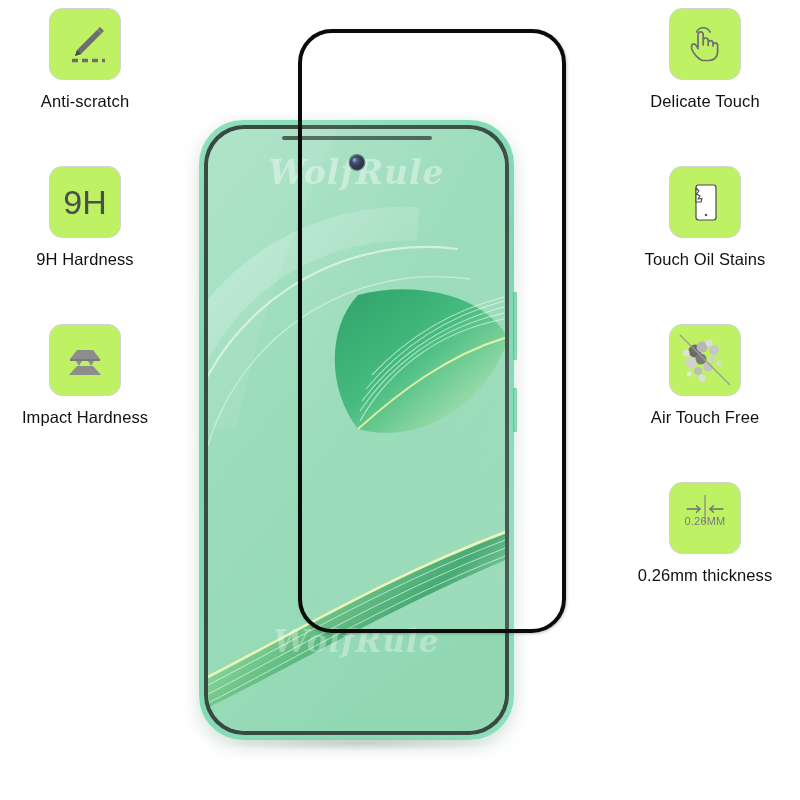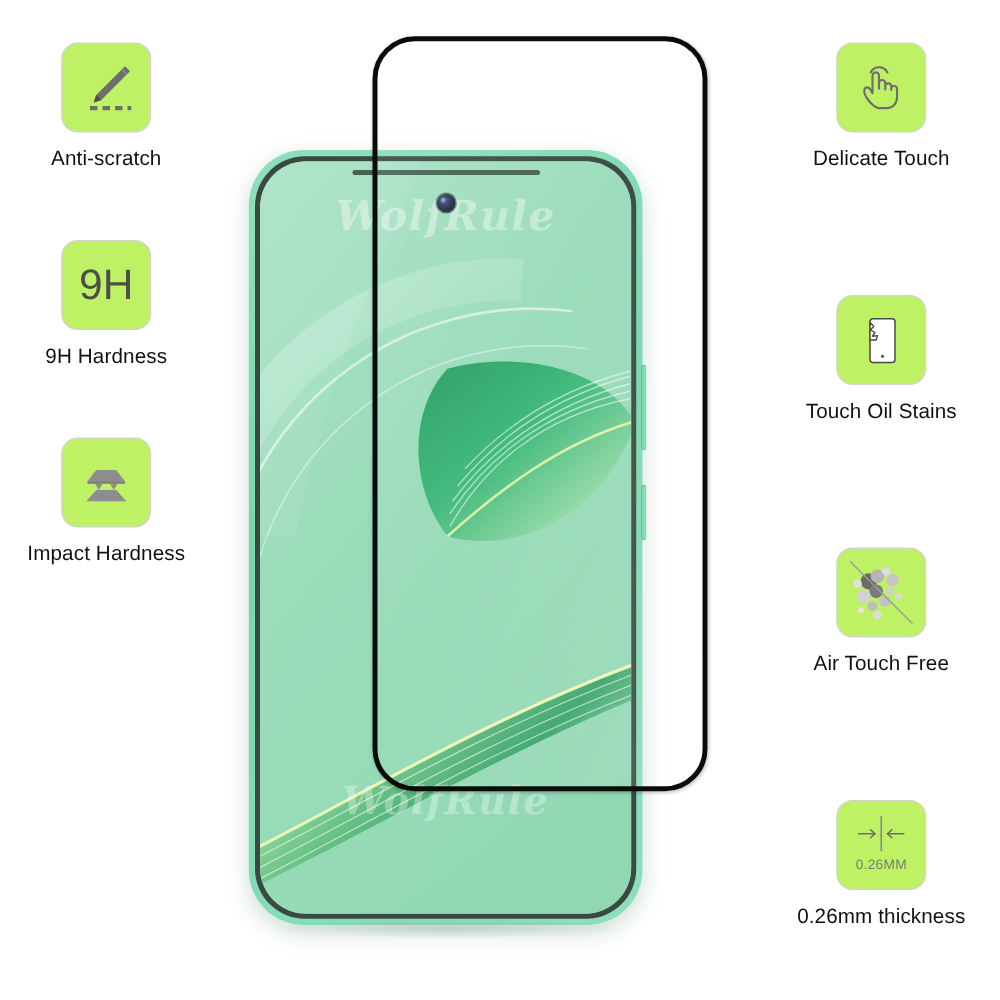--- a/index.html
+++ b/index.html
@@ -10,24 +10,24 @@
     overflow:hidden;
     position:relative;
   }
   #stage{position:relative;width:800px;height:800px;overflow:hidden;background:#fff;}
 
   
   .feat-col{
     position:absolute;top:0;width:170px;height:800px;
     display:flex;flex-direction:column;
     justify-content:flex-start;align-items:center;
-    padding-top:34px;box-sizing:border-box;
+    padding-top:8px;box-sizing:border-box;
   }
   #col-left{left:0;}
-  #col-right{right:0;width:190px;gap:44px;}
+  #col-right{right:0;width:190px;}
 
   .feature{
     width:100%;
     height:158px;
     display:flex;flex-direction:column;
     align-items:center;justify-content:flex-start;
   }
   .feat-box{
     width:72px;height:72px;
     border:1.4px solid #d2d2d2;
@@ -48,21 +48,21 @@
     letter-spacing:.1px;
   }
   #col-right .feat-label{font-size:16.5px;}
 
   .nine-h{
     font-size:34px;font-weight:400;color:#4d4d4d;
     font-family:"Liberation Sans", sans-serif;
     letter-spacing:0px;line-height:1;
   }
   .thk-text{
-    position:absolute;bottom:13px;left:0;right:0;
+    position:absolute;bottom:26px;left:0;right:0;
     text-align:center;font-size:11px;color:#7a7a7a;
     letter-spacing:.2px;
   }
 
   
   .slash{
     position:absolute;left:-2px;top:-2px;width:calc(100% + 4px);height:calc(100% + 4px);
     pointer-events:none;
   }
 

